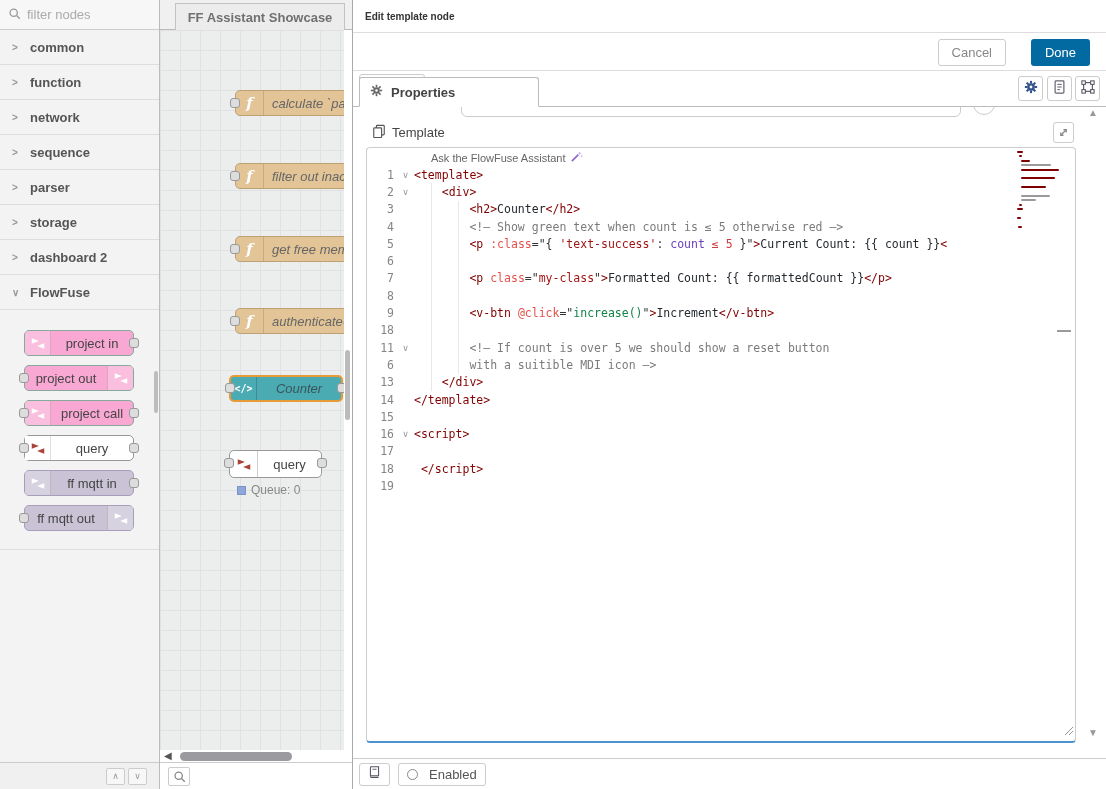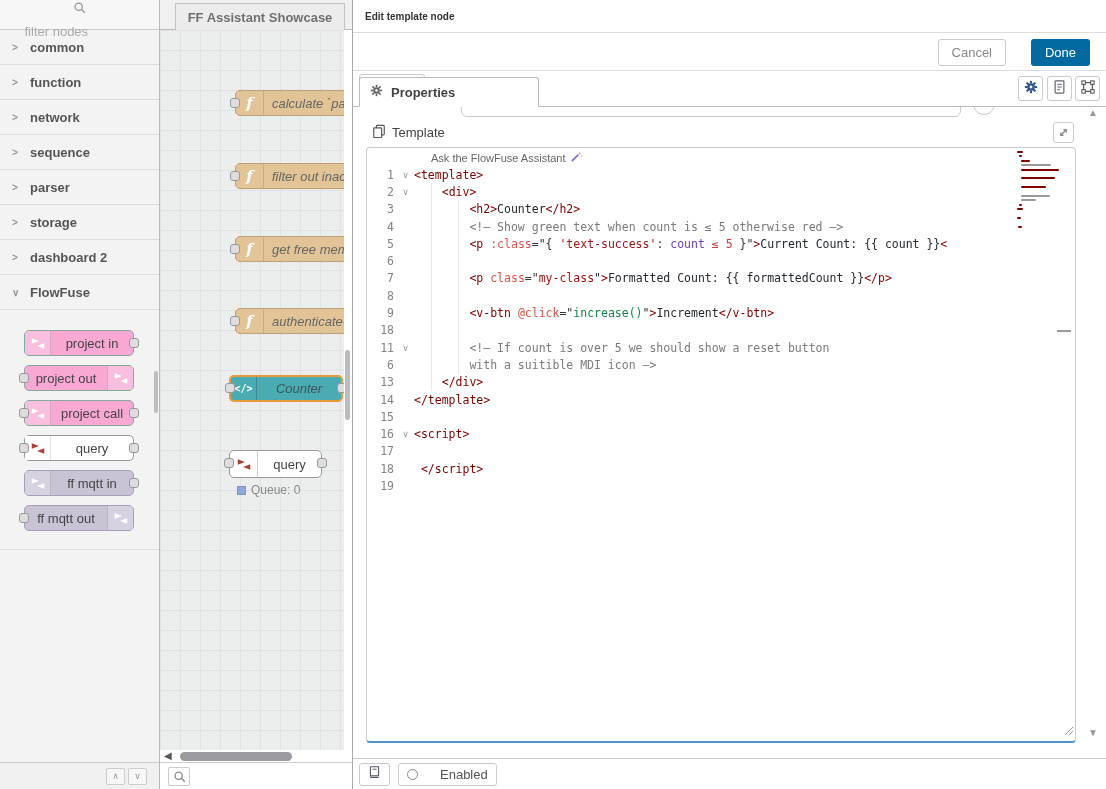--- a/index.html
+++ b/index.html
@@ -4,21 +4,21 @@
 <style>
   * { margin:0; padding:0; box-sizing:border-box; }
   body { background:#888; font-family:"Liberation Sans", sans-serif; }
   .app { position:relative; width:1106px; height:789px; background:#fff; overflow:hidden;
          font-family:"Liberation Sans", sans-serif; color:#444; }
 
   
   .palette { position:absolute; left:0; top:0; width:160px; height:789px;
              background:#f3f3f3; border-right:1px solid #bbb; z-index:8; }
   .search { height:30px; border-bottom:1px solid #ccc; background:#f7f7f7;
-            display:flex; align-items:center; gap:6px; padding:0 8px;flex-direction:column; }
+            display:flex; align-items:center; gap:6px; padding:0 8px; }
   .search input { border:none; background:transparent; outline:none; width:110px;
                   font-size:13px; color:#777; font-family:"Liberation Sans",sans-serif; }
   .search input::placeholder { color:#aaa; }
   .cat { height:35px; border-bottom:1px solid #ddd; display:flex; align-items:center;
          gap:10px; padding-left:12px; font-size:13px; font-weight:bold; color:#555;
          background:#f3f3f3; cursor:pointer; }
   .cat .chev { color:#999; font-size:10px; width:8px; }
   .pnodes { position:absolute; left:0; top:310px; width:159px; height:240px;
             border-bottom:1px solid #ddd; }
   .pnode { position:absolute; left:24px; width:110px; height:26px; border-radius:5px;
@@ -132,21 +132,21 @@
   .guide { position:absolute; width:1px; background:#e8e8e8; }
   .minimap { position:absolute; right:12px; top:3px; width:46px; }
   .mm-bar { height:2px; margin-bottom:2.4px; border-radius:1px; }
   .ruler-mark { position:absolute; right:4px; top:182px; width:14px; height:2px; background:#999; }
   .resize-grip { position:absolute; right:2px; bottom:2px; cursor:nwse-resize; }
   .scroll-up { position:absolute; right:8px; top:0px; color:#999; font-size:10px; cursor:pointer; }
   .scroll-dn { position:absolute; right:8px; top:620px; color:#999; font-size:10px; cursor:pointer; }
   .dlg-footer { position:absolute; left:0; bottom:0; width:100%; height:31px; border-top:1px solid #ccc;
                 display:flex; align-items:center; gap:8px; padding-left:6px; }
   .foot-btn { height:23px; border:1px solid #ccc; border-radius:3px; background:#fff;
-              display:flex; align-items:center; justify-content:center; gap:22px; padding:0 8px;
+              display:flex; align-items:center; justify-content:center; gap:11px; padding:0 8px;
               font-size:13px; color:#555; cursor:pointer; }
   .circ { width:11px; height:11px; border:1.5px solid #888; border-radius:50%; }
 </style>
 </head>
 <body>
 
 <div class="app">
 
   <aside class="palette">
     <div class="search">

